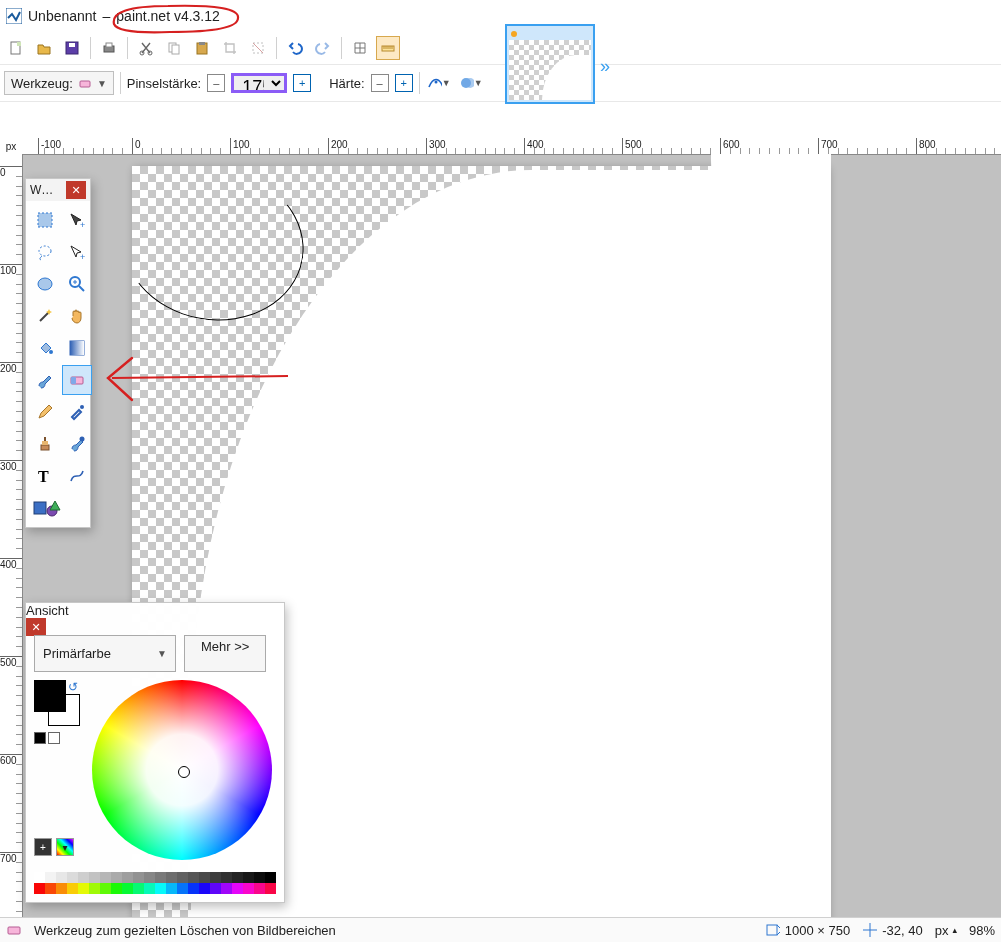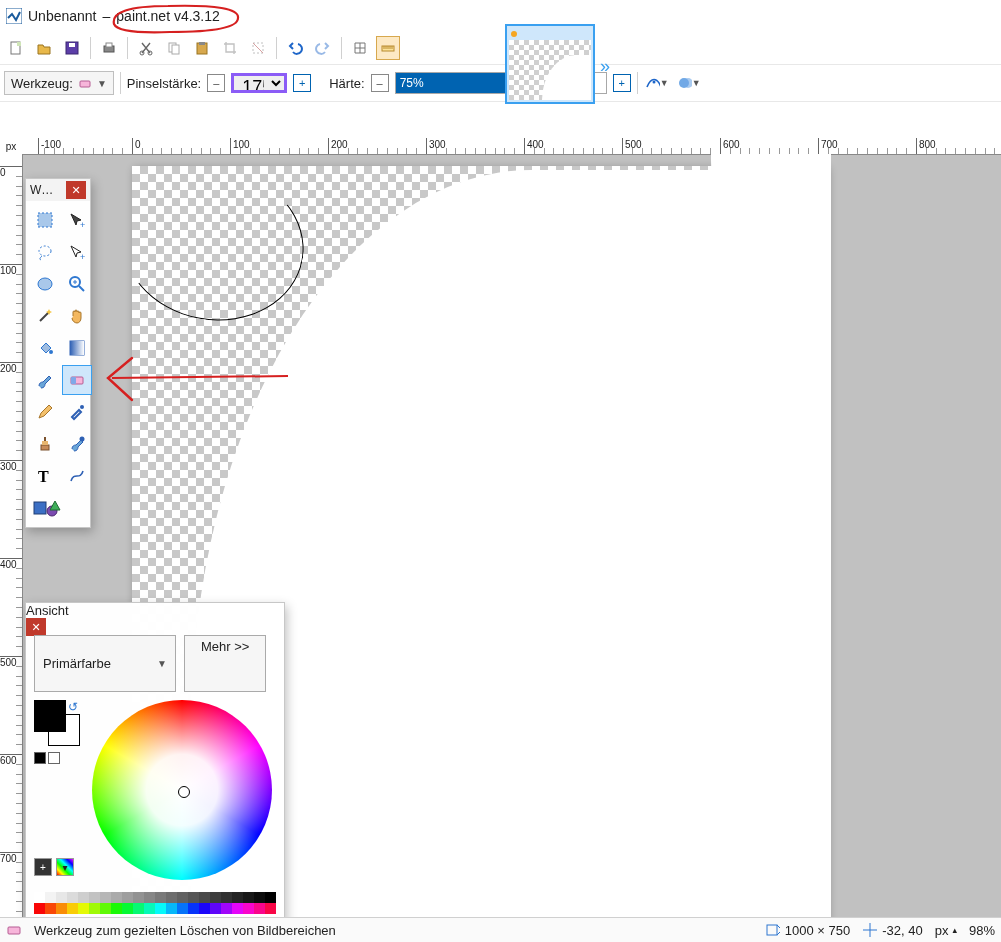--- a/index.html
+++ b/index.html
@@ -52,21 +52,21 @@
   .tools-win .titlebar-mini{height:22px;background:#f3f3f3;display:flex;align-items:center;padding:0 4px;font-size:12px;justify-content:space-between;}
   .close-btn{width:20px;height:18px;background:#c0392b;color:#fff;display:flex;align-items:center;justify-content:center;font-size:11px;cursor:default;}
   .tools-grid{display:grid;grid-template-columns:1fr 1fr;gap:2px;padding:4px;}
   .tool-cell{width:28px;height:28px;display:flex;align-items:center;justify-content:center;border:1px solid transparent;}
   .tool-cell.selected{background:#cfe7fb;border-color:#3aa0f0;}
   
   .colors-win{position:absolute;top:602px;left:25px;width:258px;background:rgba(255,255,255,.98);border:1px solid #c7c7c7;box-shadow:2px 4px 10px rgba(0,0,0,.25);}
   .colors-win .titlebar-mini{height:24px;}
   .colors-body{padding:8px;display:flex;flex-direction:column;gap:8px;}
   .colors-row1{display:flex;gap:8px;}
-  .combo{border:1px solid #aaa;background:#f6f6f6;padding:20px 8px;display:flex;align-items:center;justify-content:space-between;width:124px;font-size:13px;}
+  .combo{border:1px solid #aaa;background:#f6f6f6;padding:10px 8px;display:flex;align-items:center;justify-content:space-between;width:124px;font-size:13px;}
   .more-btn{border:1px solid #aaa;background:#f6f6f6;padding:3px 16px;font-size:13px;}
   .colors-main{display:flex;gap:6px;}
   .swatch-stack{position:relative;width:46px;}
   .swatch-big{position:absolute;width:30px;height:30px;border:1px solid #000;}
   .swatch-big.front{top:0;left:0;background:#000;z-index:2;}
   .swatch-big.back{top:14px;left:14px;background:#fff;z-index:1;}
   .swap-arrow{position:absolute;top:0;left:34px;color:#2e77d0;font-size:12px;}
   .tiny-swatches{position:absolute;top:52px;left:0;display:flex;gap:2px;}
   .tiny-swatches div{width:10px;height:10px;border:1px solid #666;}
   .wheel{width:180px;height:180px;border-radius:50%;position:relative;background:conic-gradient(red,magenta,blue,cyan,lime,yellow,red);}
@@ -207,25 +207,20 @@
       <span style="font-size:10px;color:#555">▼</span>
     </div>
     <div class="opt-sep"></div>
     <span>Pinselstärke:</span>
     <div class="smallbox">–</div>
     <select class="numfield"><option>175</option></select>
     <div class="smallbox" style="color:#0063b1;border-color:#0063b1">+</div>
     <span style="width:6px"></span>
     <span>Härte:</span>
     <div class="smallbox">–</div>
-    <div class="hardness-box">
-      <div class="hardness-fill" style="width:75%">
-          <span>75%</span>
-        </div>
-    </div>
     <div class="smallbox" style="color:#0063b1;border-color:#0063b1">+</div>
     <div class="opt-sep"></div>
     <div class="opt-shape">
         <svg width="18" height="16">
           <path d="M2 12 C6 2 12 2 16 12" fill="none" stroke="#1e66c9" stroke-width="1.6"></path>
           <circle cx="9" cy="7" r="1.5" fill="#1e66c9"></circle>
         </svg>
         <span style="font-size:9px;color:#555">▼</span>
       </div>
     <div class="opt-shape">

